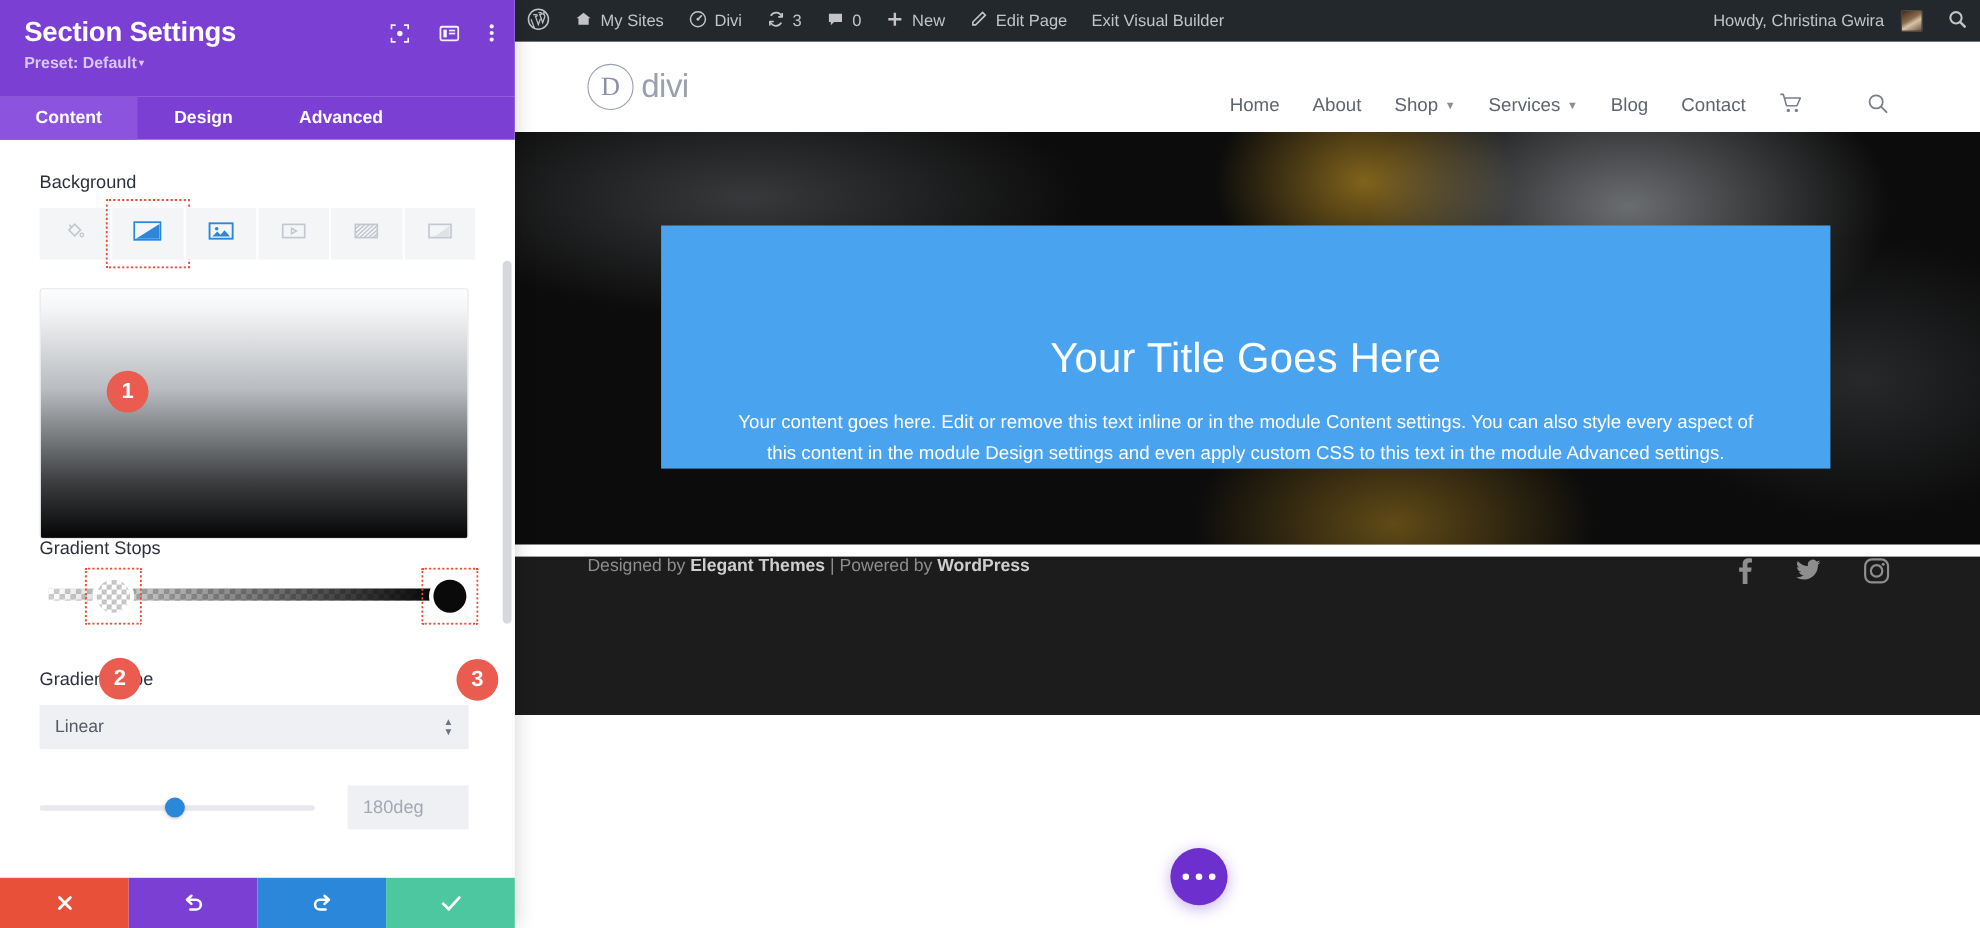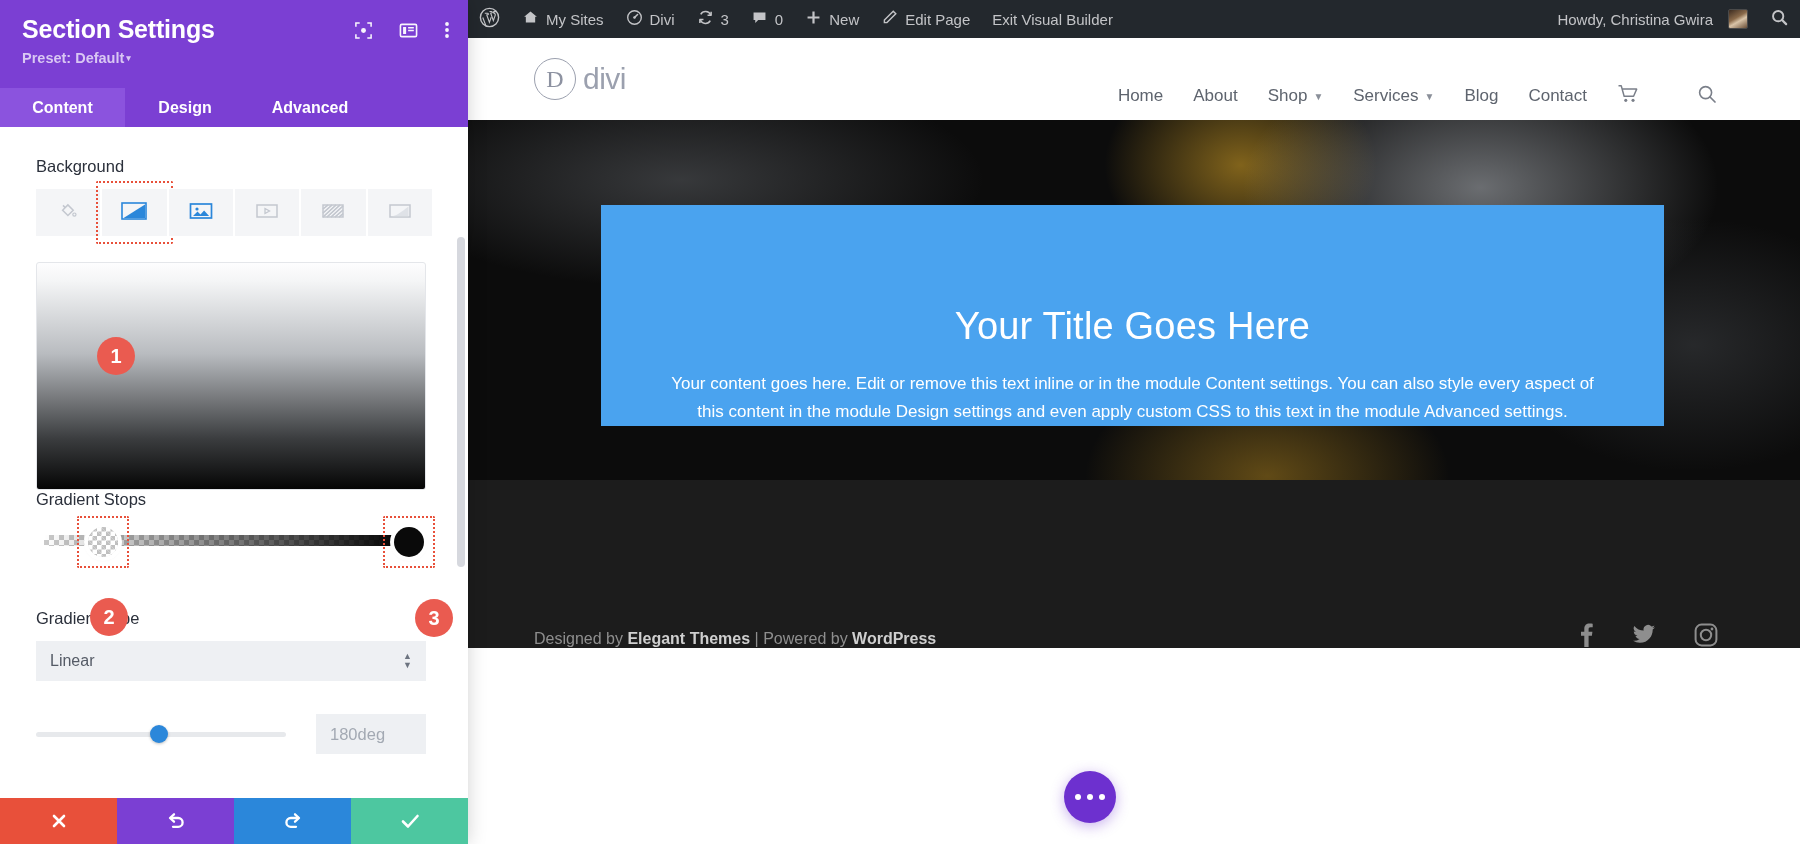--- a/index.html
+++ b/index.html
@@ -212,22 +212,22 @@
     align-items:center; justify-content:flex-end; padding-top:40px;
   }
   .hero-title{
     color:#fff; font-size:38px; font-weight:400; letter-spacing:.2px;
   }
   .hero-sub{
     color:#fff; font-size:17px; line-height:1.66; text-align:center;
     max-width:930px; margin-top:22px;
   }
   .divi-footer{
-    position:absolute; left:0; top:480px; width:100%; height:168px;
-    background:#1c1c1c; display:flex; align-items:flex-end;
+    position:absolute; left:0; top:506px; width:100%; height:144px;
+    background:#1c1c1c; display:flex; align-items:flex-start;
     padding:0 82px 0 66px;
   }
   .footer-text{ font-size:16px; color:#8e8e8e; }
   .footer-text b{ color:#cfcfcf; font-weight:bold; }
   .footer-social{ margin-left:auto; display:flex; align-items:center; gap:38px; color:#8e8e8e;}
   .fs-icon{ cursor:pointer; display:flex;}
 
   .fab{
     position:absolute; left:596px; top:771px; width:52px; height:52px;
     border-radius:50%; background:#6d30cf; display:flex; align-items:center;

